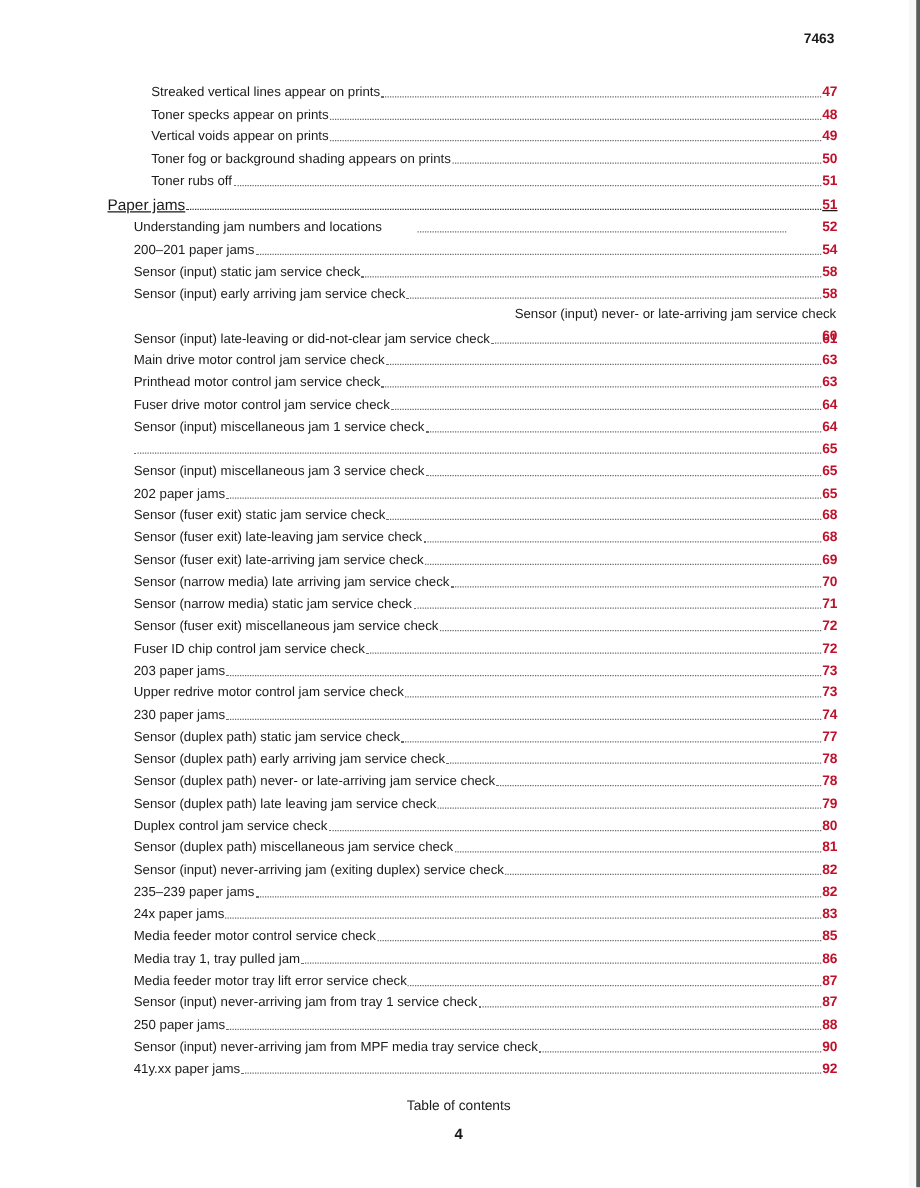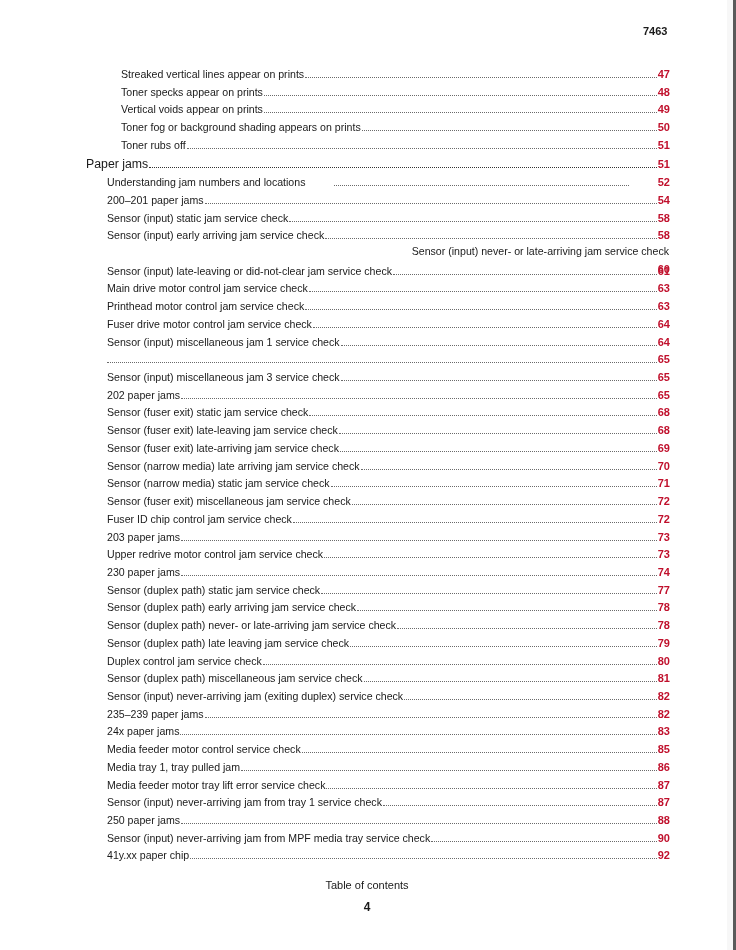--- a/index.html
+++ b/index.html
@@ -79,21 +79,21 @@
     <div class="row lvl-3" style="top: 53.16px;">
       <span class="title">Toner fog or background shading appears on prints</span>
       <span class="leader"></span>
       <span class="page">50</span>
     </div>
     <div class="row lvl-3" style="top: 70.88px;">
       <span class="title">Toner rubs off</span>
       <span class="leader"></span>
       <span class="page">51</span>
     </div>
-    <div class="row lvl-1" style="top: 90.1px;">
+    <div class="row lvl-1" style="top: 90.1px; text-decoration: underline;">
       <span class="title">Paper jams</span>
       <span class="leader"></span>
       <span class="page">51</span>
     </div>
     <div class="row lvl-2" style="top: 108.1px; gap: 28px;">
       <span class="title">Understanding jam numbers and locations</span>
       <span class="leader"></span>
       <span class="page">52</span>
     </div>
     <div class="row lvl-2" style="top: 125.82px;">
@@ -274,20 +274,20 @@
       <span class="title">250 paper jams</span>
       <span class="leader"></span>
       <span class="page">88</span>
     </div>
     <div class="row lvl-2" style="top: 763.74px;">
       <span class="title">Sensor (input) never-arriving jam from MPF media tray service check</span>
       <span class="leader"></span>
       <span class="page">90</span>
     </div>
     <div class="row lvl-2" style="top: 781.46px;">
-      <span class="title">41y.xx paper chip</span>
+      <span class="title">41y.xx paper jams</span>
       <span class="leader"></span>
       <span class="page">92</span>
     </div>
   </div>
 
 <div class="footer-title"><span>Table of contents</span></div>
 <div class="footer-page"><span>4</span></div>
 
 </body></html>

